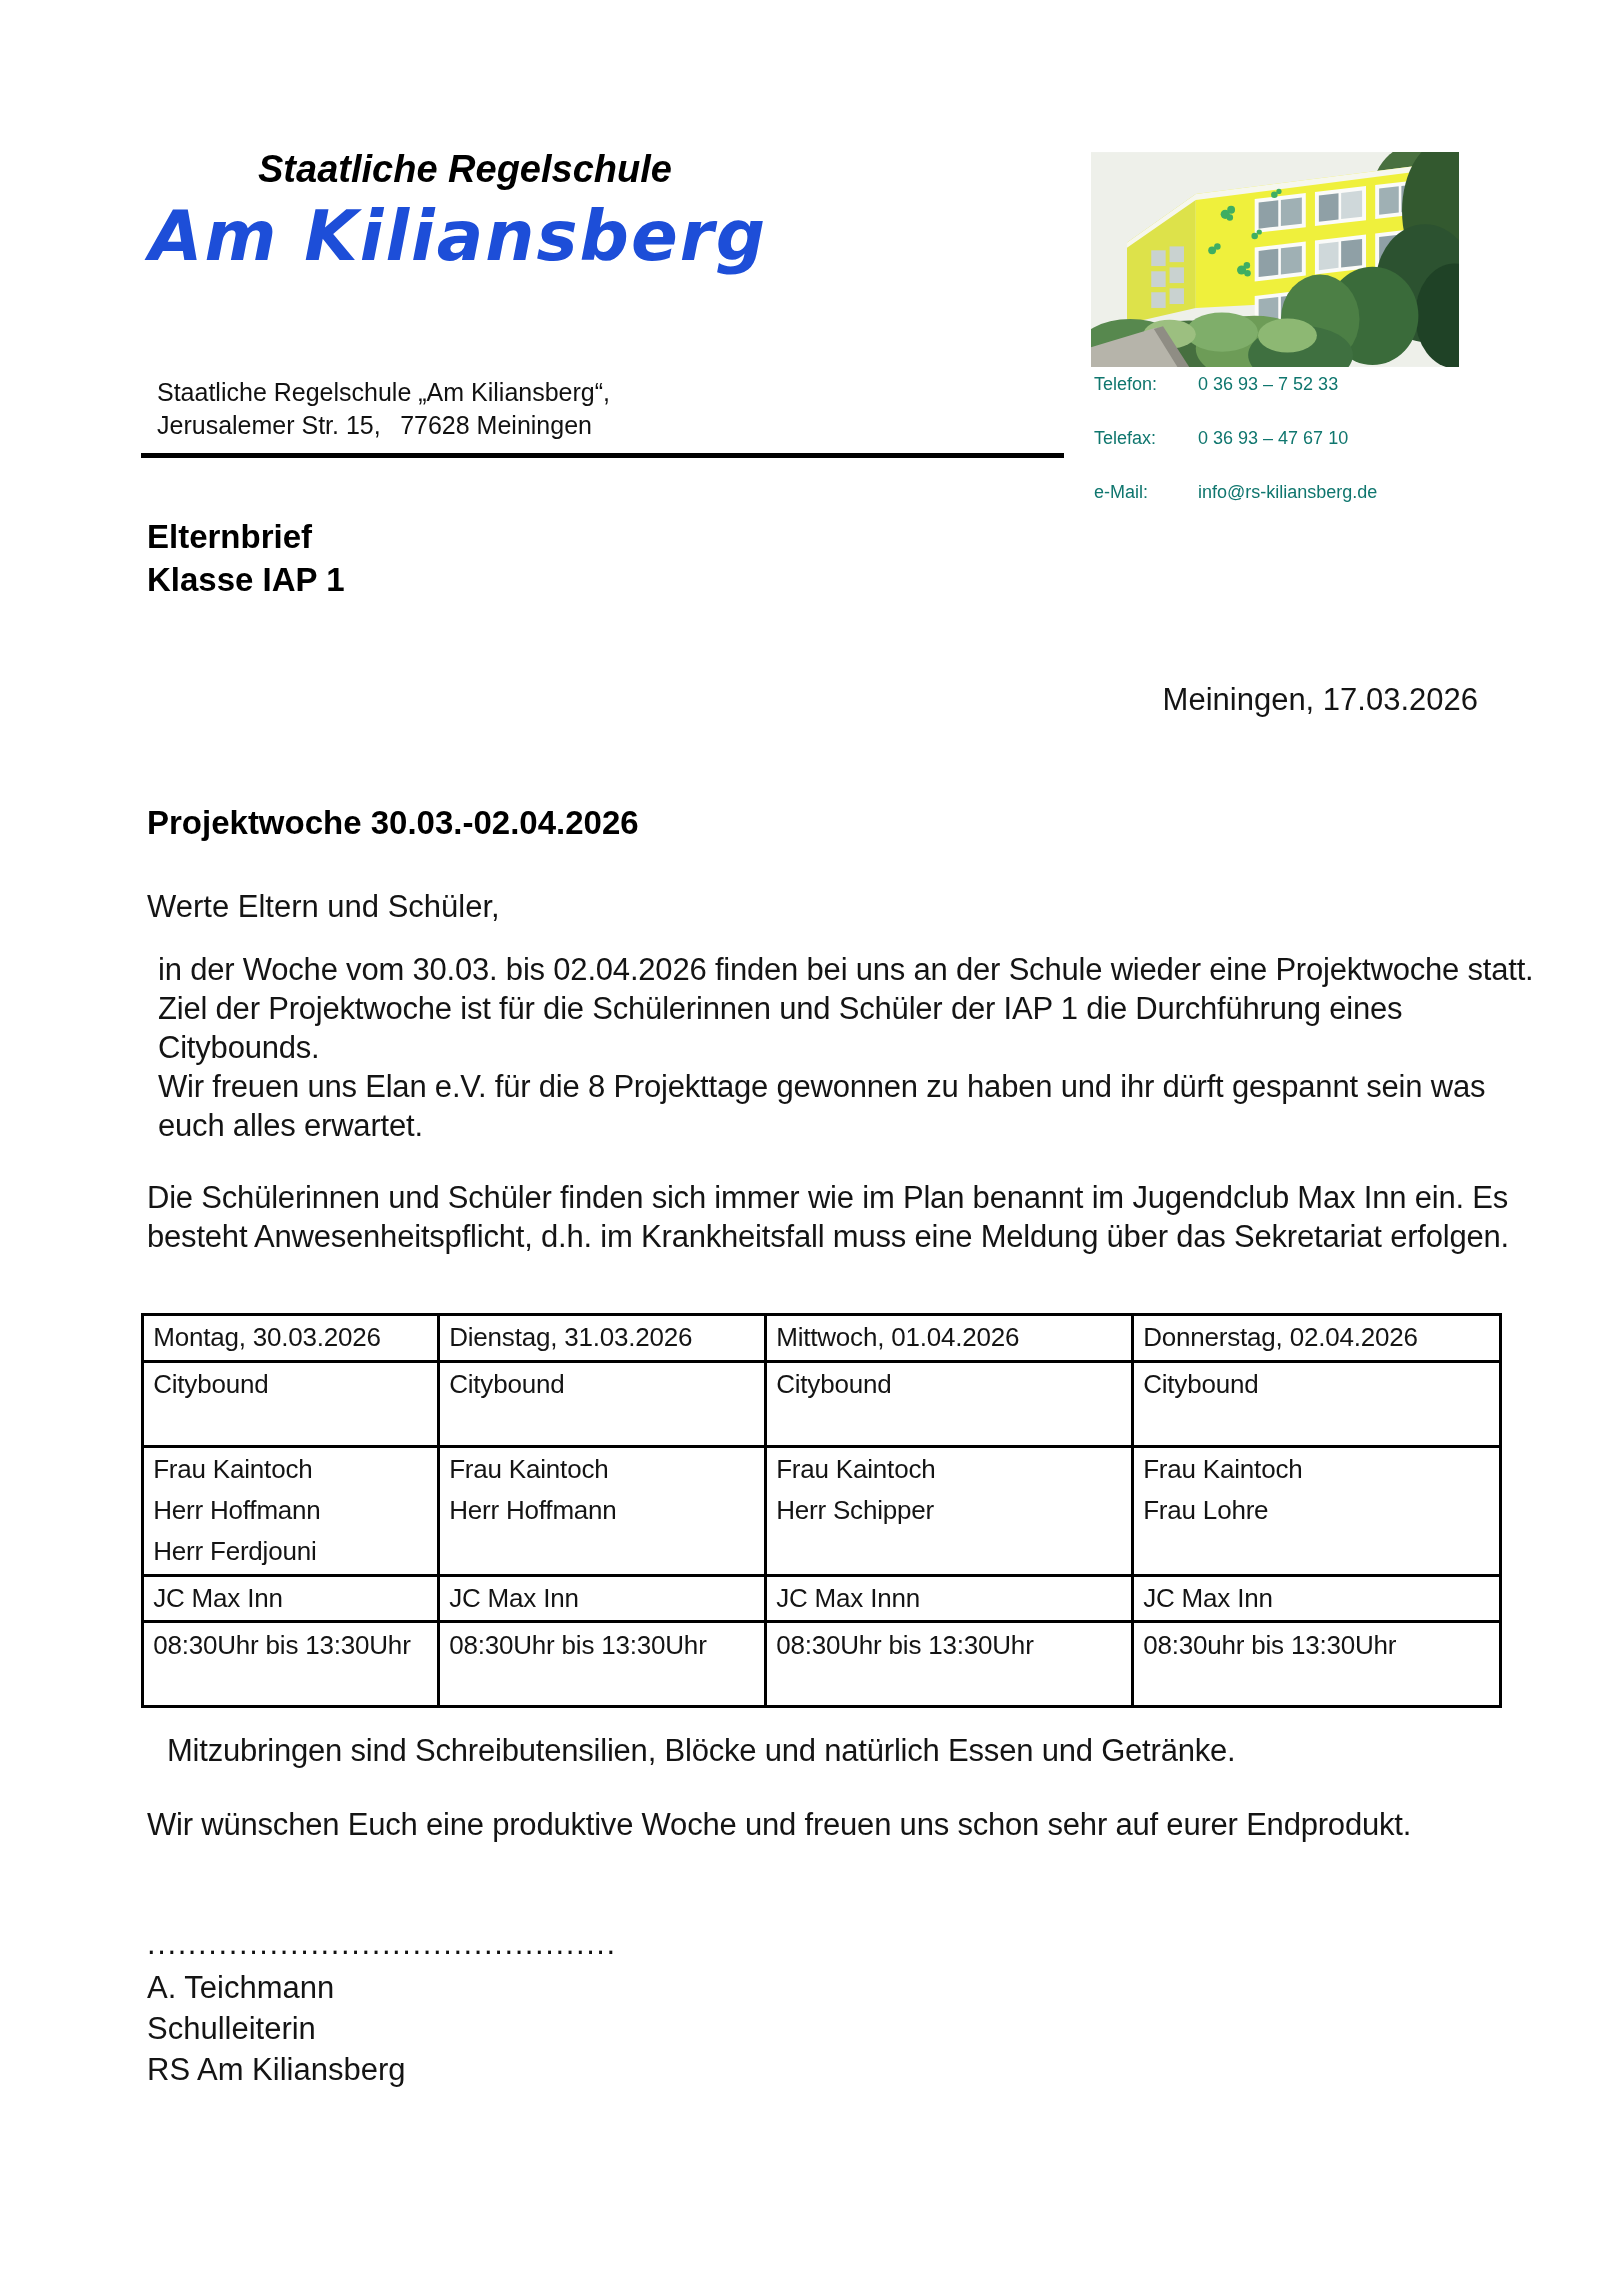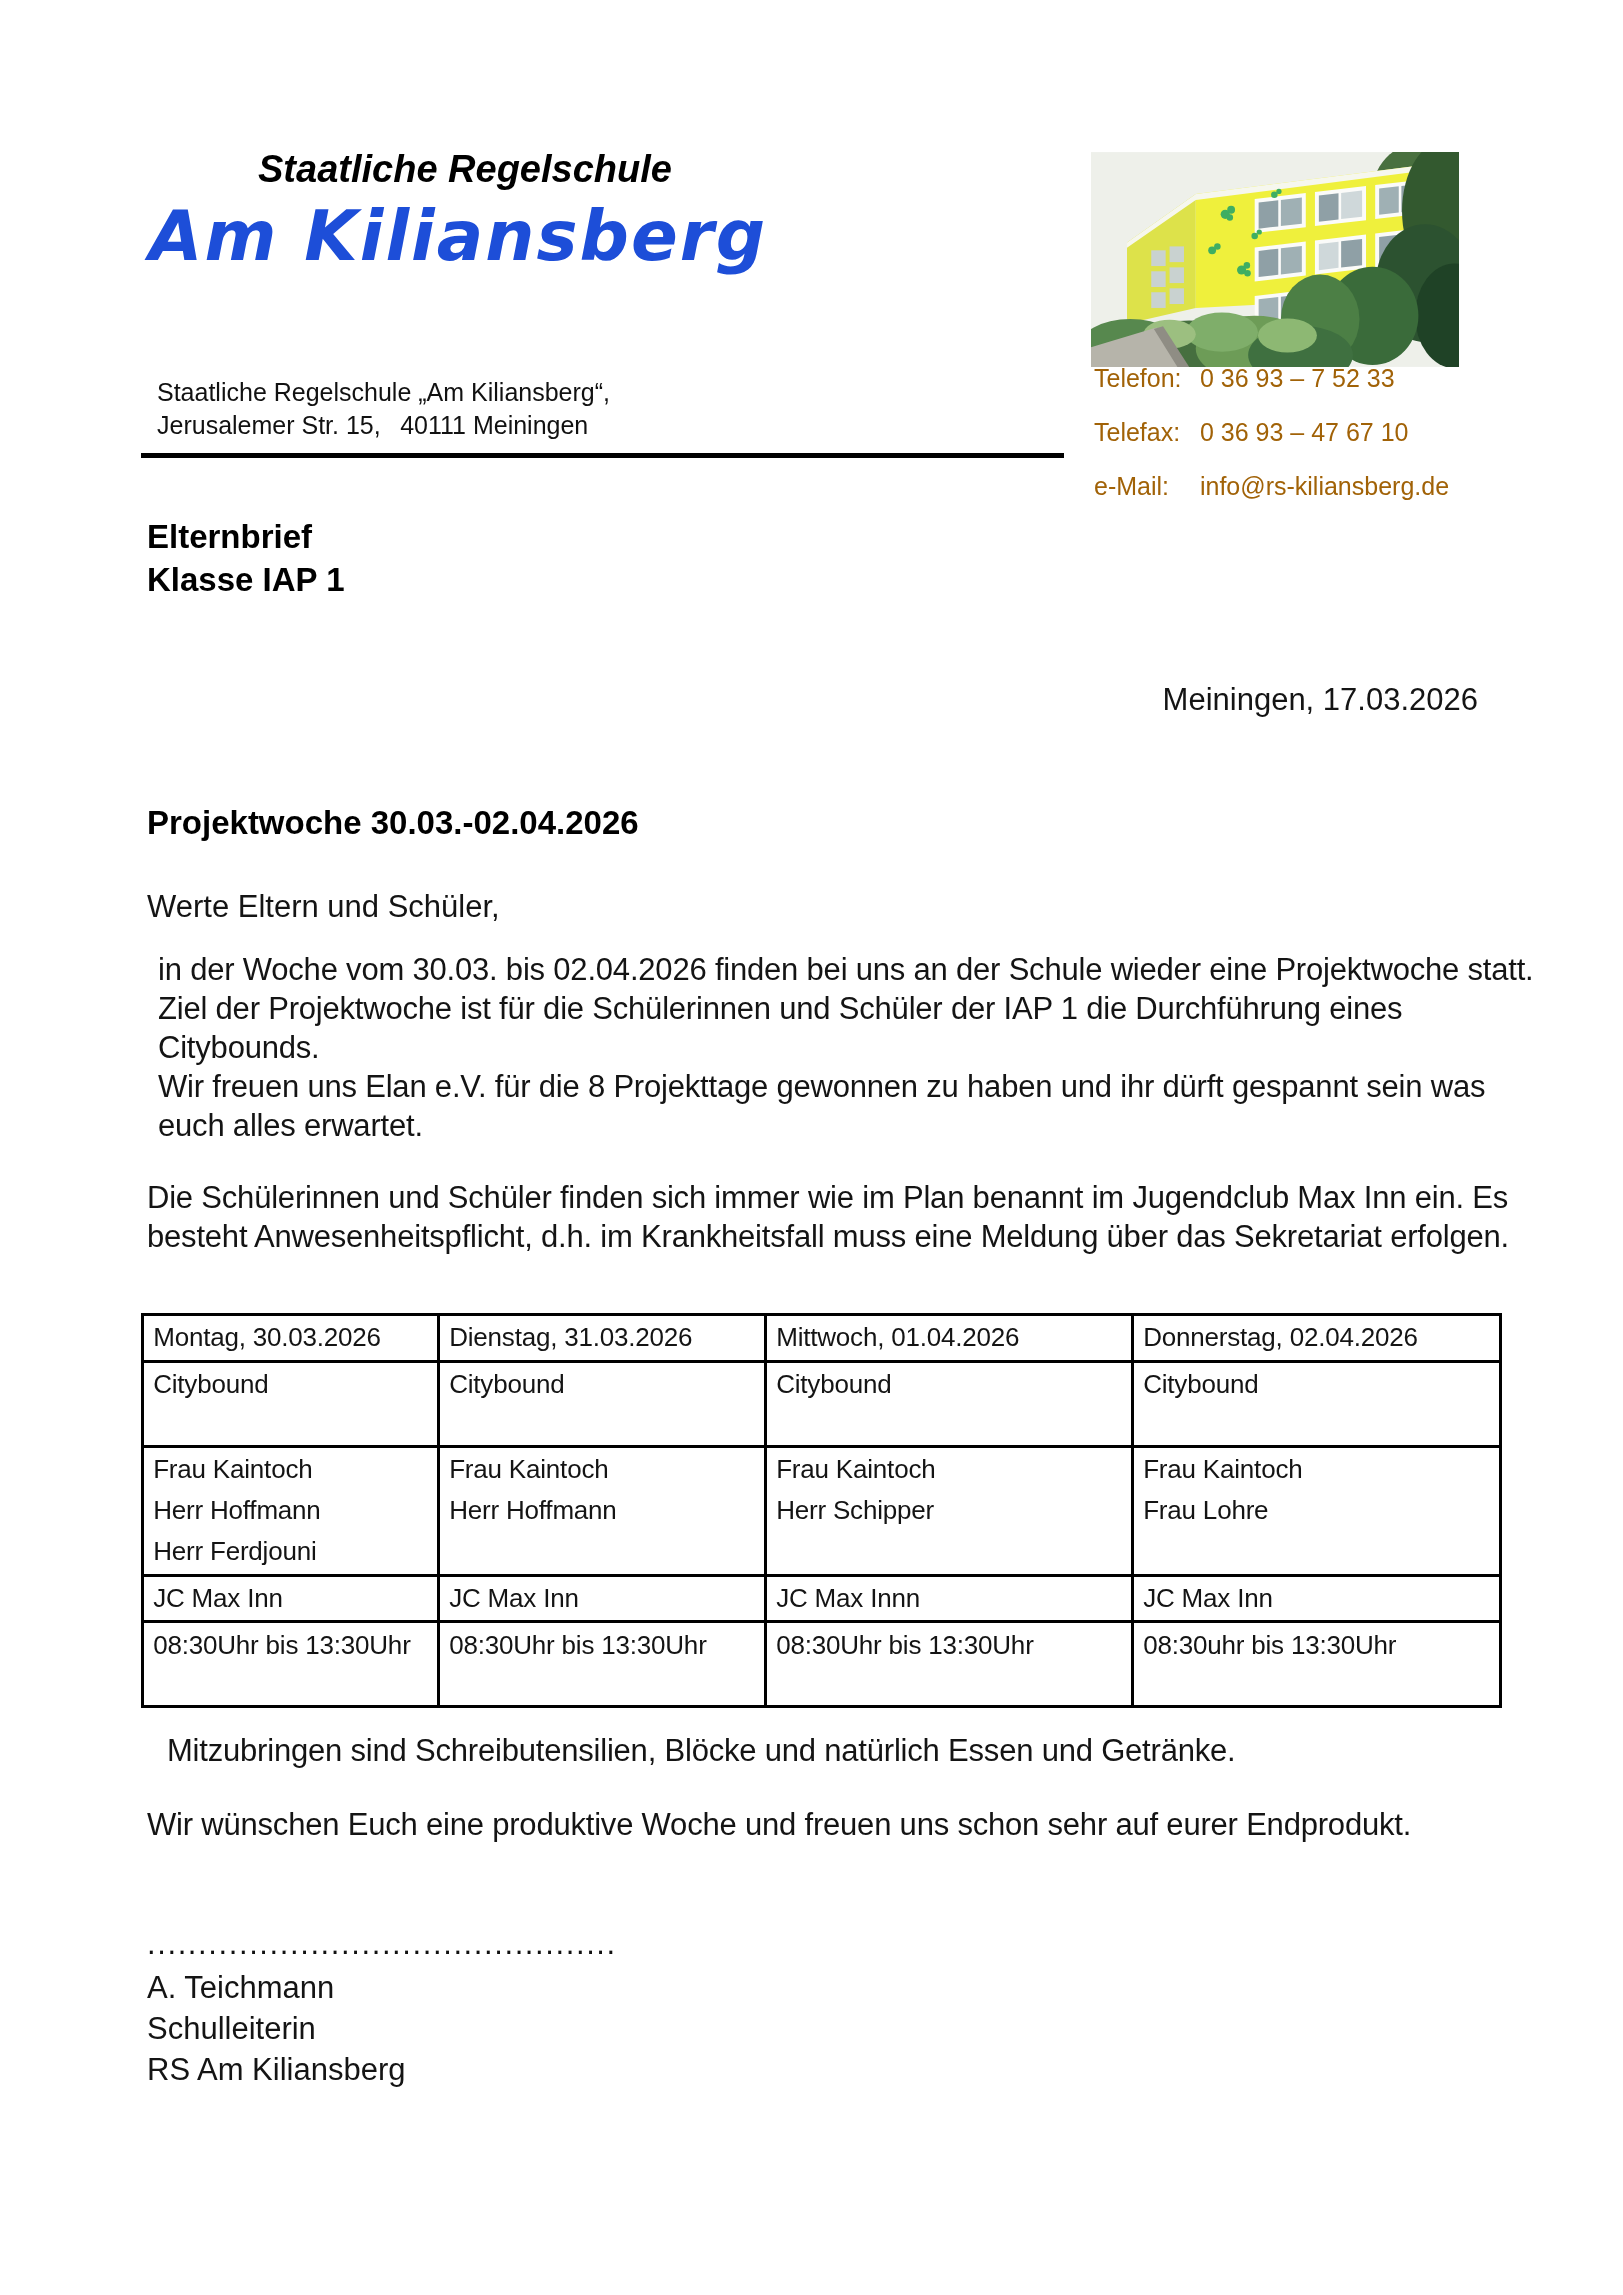--- a/index.html
+++ b/index.html
@@ -30,22 +30,22 @@
     letter-spacing: 2px;
   }
   .photo-wrap { left: 1091px; top: 152px; width: 368px; height: 215px; }
 
   .sender {
     left: 157px; top: 376px;
     font-size: 25px; line-height: 33px;
     color: #111;
   }
   .contact {
-    left: 1094px; top: 364px;
-    font-size: 25px; color: #a16207;
+    left: 1094px; top: 374px;
+    font-size: 18px; color: #0f766e;
   }
   .contact-row { height: 54px; }
   .contact-label { display:inline-block; width: 99px; }
   .contact-value { display:inline-block; }
 
   .rule {
     left: 141px; top: 453px;
     width: 923px; height: 4.6px;
     background: #000;
   }
@@ -195,21 +195,21 @@
         <ellipse cx="120" cy="278" rx="40" ry="22" fill="#9cbf80"></ellipse>
       </g>
 
       <polygon points="0,298 100,268 145,328 0,328" fill="#b6b4aa"></polygon>
       <polygon points="96,270 110,266 150,328 132,328" fill="#8f8d84"></polygon>
     </svg>
   </div>
 
   <div class="abs sender">
     <div>Staatliche Regelschule „Am Kiliansberg“,</div>
-    <div>Jerusalemer Str. 15,  40111 Meiningen</div>
+    <div>Jerusalemer Str. 15,  77628 Meiningen</div>
   </div>
 
   <div class="abs contact">
     <div class="contact-row">
       <span class="contact-label">Telefon:</span>
       <span class="contact-value">0 36 93 – 7 52 33</span>
     </div>
     <div class="contact-row">
       <span class="contact-label">Telefax:</span>
       <span class="contact-value">0 36 93 – 47 67 10</span>

